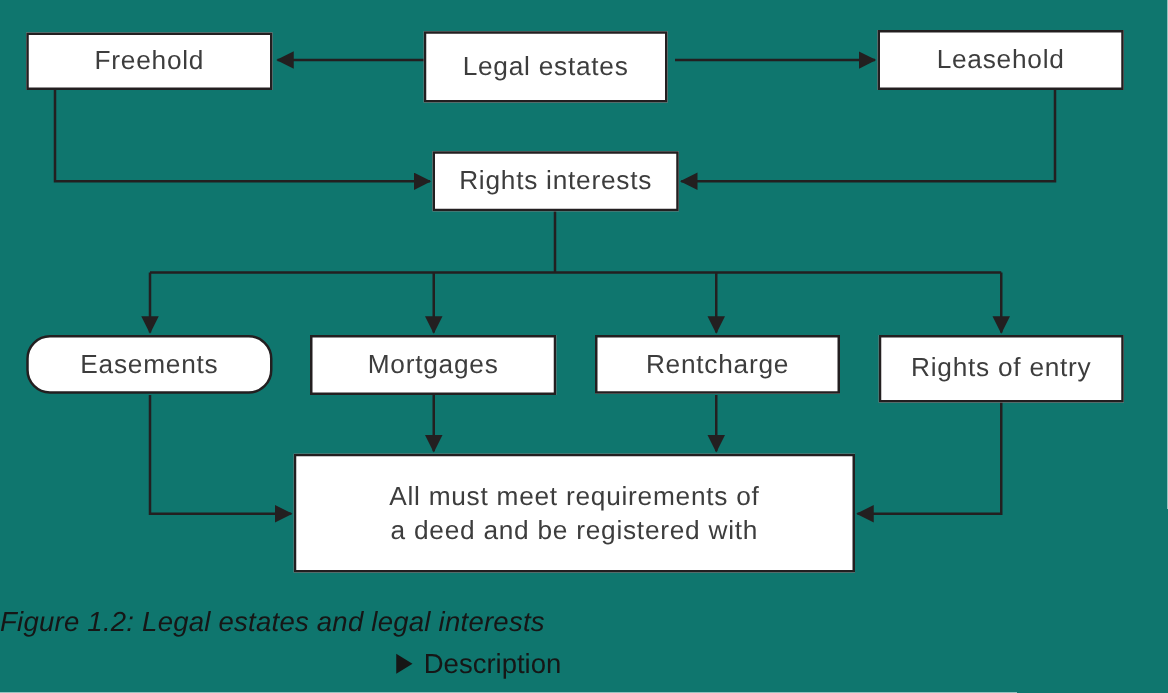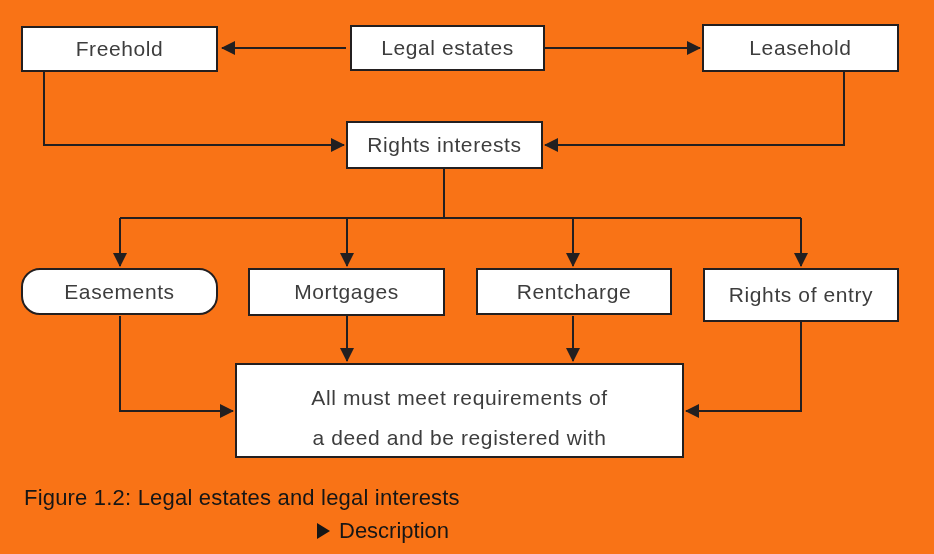--- a/index.html
+++ b/index.html
@@ -4,21 +4,21 @@
 <style>
   html, body {
     margin: 0;
     padding: 0;
     background: #ffffff;
   }
   .stage {
     position: relative;
     width: 934px;
     height: 554px;
-    background: #f97316;
+    background: #0f766e;
     font-family: "Liberation Sans", sans-serif;
     overflow: hidden;
   }
   .connectors {
     position: absolute;
     left: 0;
     top: 0;
     width: 934px;
     height: 554px;
     pointer-events: none;
@@ -43,28 +43,28 @@
     letter-spacing: 0.6px;
     color: #3d3d3d;
     text-align: center;
   }
   .req {
     flex-direction: column;
     line-height: 27px;
   }
   .req div {
     white-space: nowrap;
-    margin-top: 13px;
   }
   .caption {
     position: absolute;
-    left: 24px;
+    left: 0;
     top: 486px;
     font-size: 22px;
     line-height: 1.1;
+    font-style: italic;
     color: #161616;
     letter-spacing: 0.2px;
   }
   .description {
     position: absolute;
     left: 317px;
     top: 519px;
     display: flex;
     align-items: center;
     gap: 9px;
@@ -103,21 +103,21 @@
     <path class="conn arr" d="M573,218 L573,266"></path>
     <path class="conn arr" d="M801,218 L801,266"></path>
     <path class="conn arr" d="M120,316 L120,411 L233,411"></path>
     <path class="conn arr" d="M347,316 L347,361"></path>
     <path class="conn arr" d="M573,316 L573,361"></path>
     <path class="conn arr" d="M801,316 L801,411 L686,411"></path>
   </svg>
 
   <div class="node" style="left:21px; top:26px; width:197px; height:46px;">Freehold</div>
 
-  <div class="node" style="left:350px; top:25px; width:195px; height:46px;text-align:center;">Legal estates</div>
+  <div class="node" style="left:339px; top:25px; width:195px; height:57px;text-align:center;">Legal estates</div>
 
   <div class="node" style="left:702px; top:24px; width:197px; height:48px;">Leasehold</div>
 
   <div class="node" style="left:346px; top:121px; width:197px; height:48px;">Rights interests</div>
 
   <div class="node" style="left:21px; top:268px; width:197px; height:47px;border-radius:19px;">Easements</div>
 
   <div class="node" style="left:476px; top:268px; width:196px; height:47px;">Rentcharge</div>
 
   <div class="node" style="left:248px; top:268px; width:197px; height:48px;">Mortgages</div>

